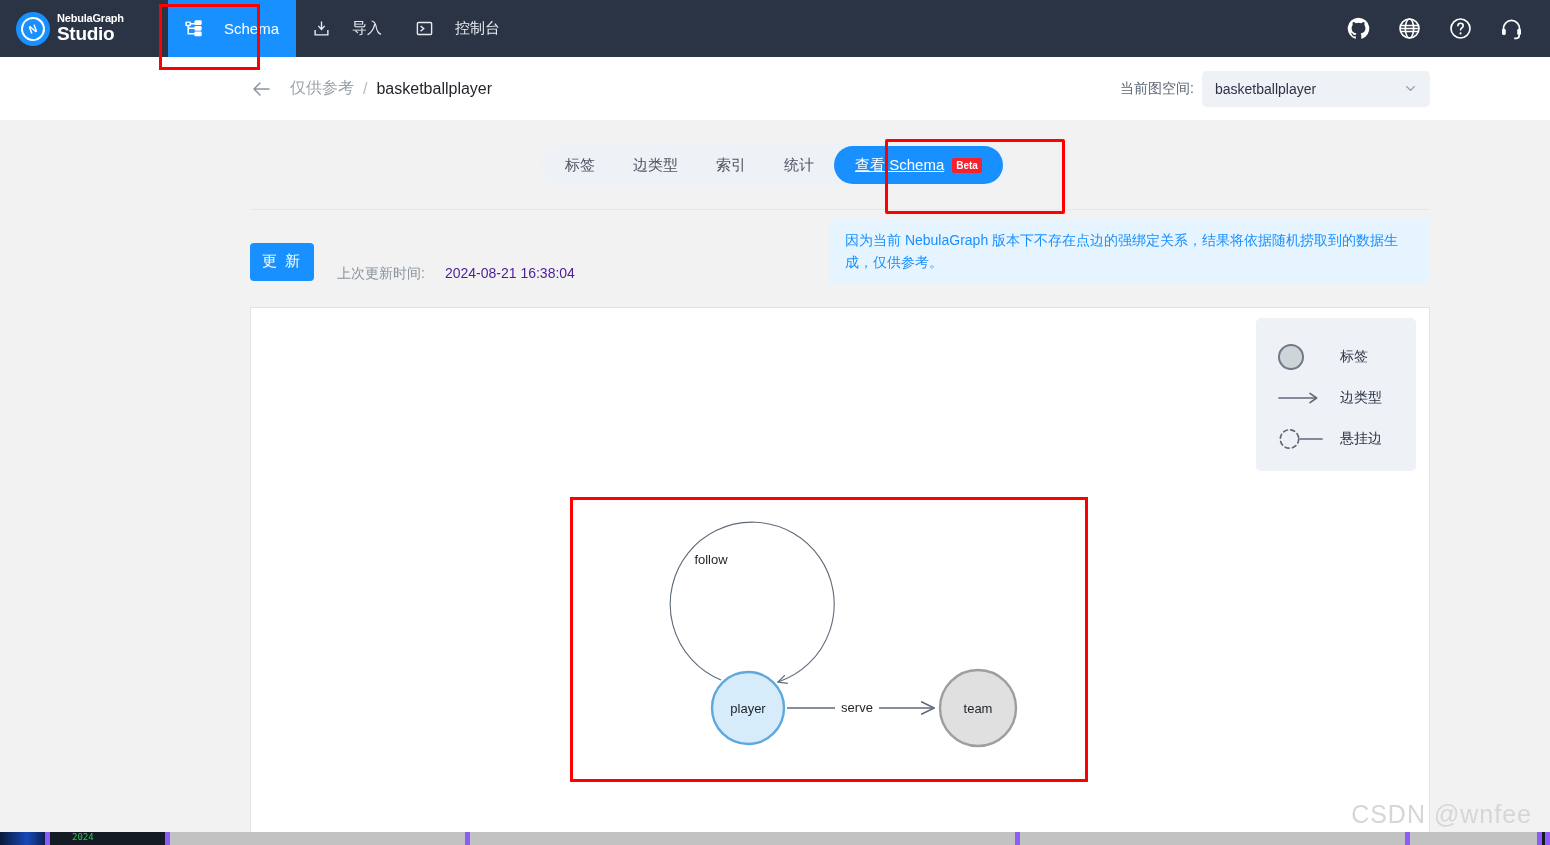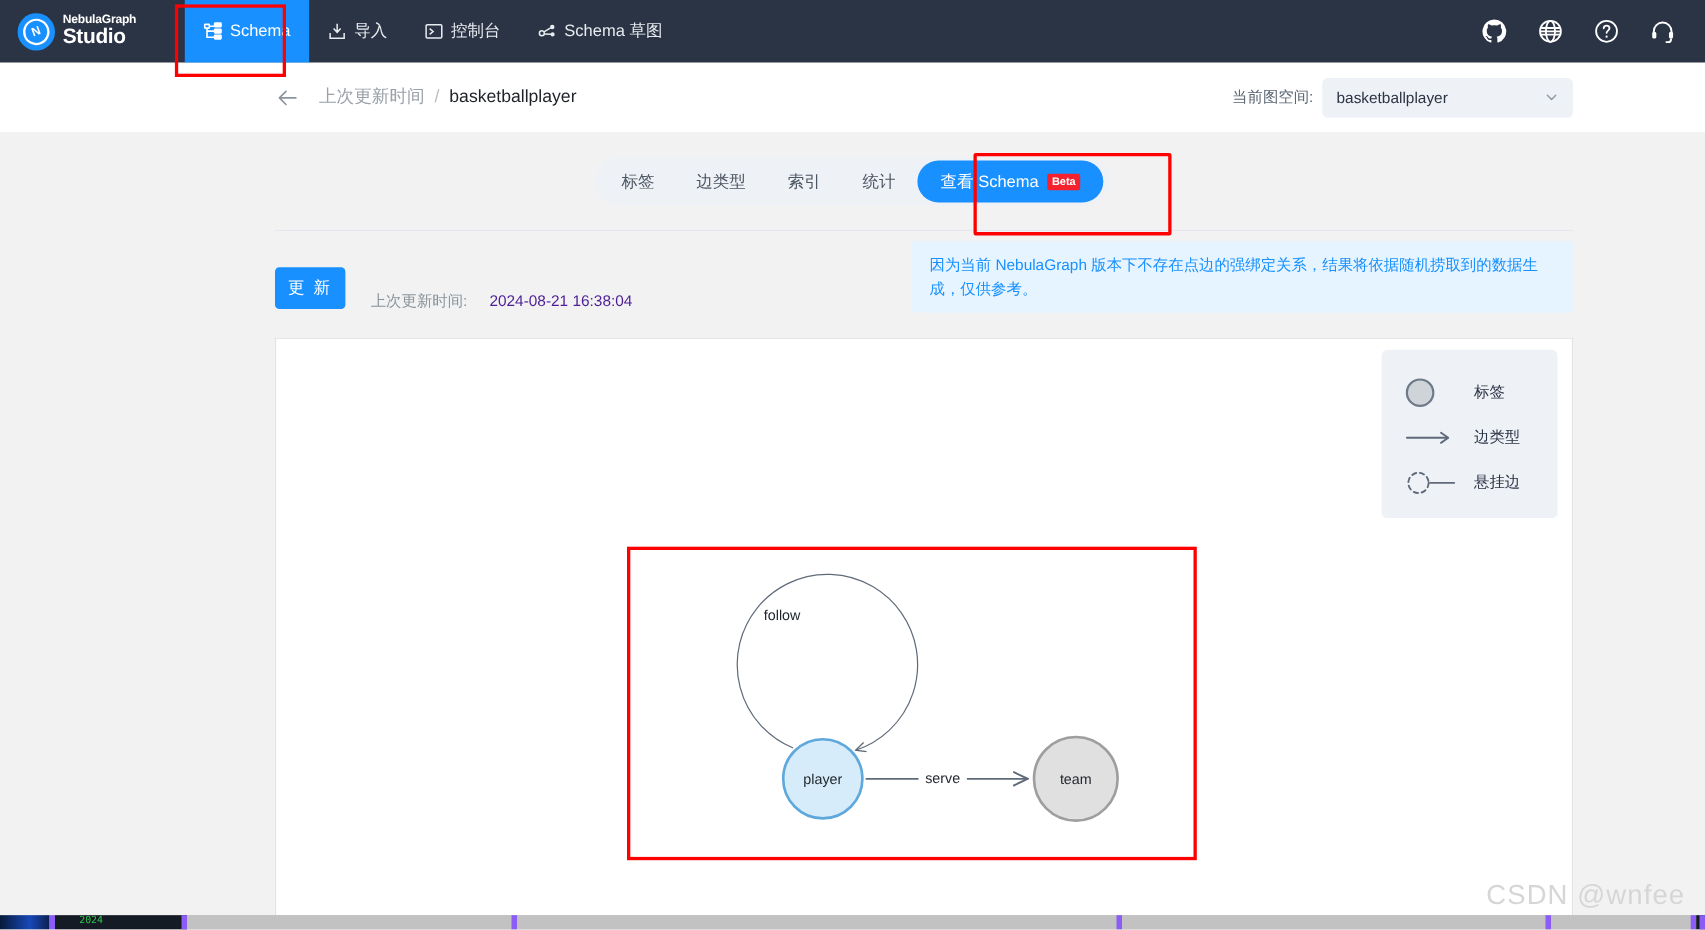--- a/index.html
+++ b/index.html
@@ -27,21 +27,21 @@
     border: 2px solid #ffffff; display: flex; align-items: center;
     justify-content: center; font-size: 11px; font-weight: bold; color: #fff;
     transform: rotate(-20deg);
   }
   .logo-text { margin-left: 7px; color: #fff; line-height: 1.05; }
   .logo-text .l1 { font-size: 11px; font-weight: bold; letter-spacing: -.2px; }
   .logo-text .l2 { font-size: 19px; font-weight: bold; letter-spacing: -.3px; }
 
   .navitems { display: flex; align-items: center; height: 57px; margin-left: 12px; }
   .navitem {
-    display: flex; align-items: center; gap: 7px; height: 57px;
+    display: flex; align-items: center; gap: 22px; height: 57px;
     padding: 0 17px; color: #e8ebef; font-size: 15px; cursor: pointer;
     white-space: nowrap;
   }
   .navitem.active { background: #1890ff; color: #fff; }
   .navitem .ic { display: inline-flex; width: 17px; height: 17px; }
   .navitem .ic svg { width: 17px; height: 17px; }
 
   .nav-right { margin-left: auto; display: flex; align-items: center; gap: 28px; margin-right: 27px; }
   .nav-right .ic { width: 23px; height: 23px; display: inline-flex; cursor: pointer; }
   .nav-right .ic svg { width: 23px; height: 23px; }
@@ -85,21 +85,21 @@
   }
   .tab {
     padding: 0 18px; height: 36px; display: flex; align-items: center;
     font-size: 15px; color: #4c5563; cursor: pointer; border-radius: 18px;
     white-space: nowrap;
   }
   .tab.active {
     background: #1890ff; color: #fff; padding: 0 21px; height: 38px;
     border-radius: 19px; gap: 8px;
   }
-  .tab.active .tlabel { }
+  .tab.active .tlabel { text-decoration: underline; }
   .beta {
     background: #f5222d; color: #fff; font-size: 10px; font-weight: bold;
     border-radius: 2px; padding: 1px 4px; line-height: 13px;
   }
   .tabdivider {
     position: absolute; left: 250px; top: 209px; width: 1180px; height: 1px;
     background: #e4e8ee;
   }
 
   
@@ -204,31 +204,20 @@
       <div class="navitem">
         <span class="ic">
           <svg viewBox="0 0 16 16" fill="none" stroke="#e8ebef" stroke-width="1.3">
             <rect x="1.3" y="2.3" width="13.4" height="11.4" rx="1"></rect>
             <path d="M4.3 5.6 L7.3 8.1 L4.3 10.6"></path>
           </svg>
         </span>
         <span class="tlabel">控制台</span>
       </div>
 
-      <div class="navitem">
-        <span class="ic">
-          <svg viewBox="0 0 16 16" fill="none" stroke="#e8ebef" stroke-width="1.3">
-            <circle cx="3.4" cy="9.6" r="2.1"></circle>
-            <circle cx="12.3" cy="4.2" r="1.25" fill="#e8ebef"></circle>
-            <circle cx="12.6" cy="10.6" r="1.1" fill="#e8ebef"></circle>
-            <path d="M5.2 8.4 L10.9 5 M5.4 10.3 L11.4 10.5"></path>
-          </svg>
-        </span>
-        <span class="tlabel">Schema 草图</span>
-      </div>
     </div>
 
     <div class="nav-right">
       <span class="ic">
         <svg viewBox="0 0 16 16" fill="#ffffff">
           <path d="M8 .5a7.5 7.5 0 0 0-2.37 14.62c.37.07.5-.16.5-.36v-1.3c-2.09.45-2.53-1-2.53-1-.34-.87-.84-1.1-.84-1.1-.68-.47.05-.46.05-.46.76.05 1.16.78 1.16.78.67 1.15 1.76.82 2.19.63.07-.49.26-.82.48-1.01-1.67-.19-3.42-.83-3.42-3.71 0-.82.29-1.49.78-2.02-.08-.19-.34-.96.07-2 0 0 .63-.2 2.07.77a7.2 7.2 0 0 1 3.77 0c1.44-.97 2.07-.77 2.07-.77.41 1.04.15 1.81.07 2 .49.53.78 1.2.78 2.02 0 2.89-1.76 3.52-3.43 3.7.27.23.51.69.51 1.39v2.06c0 .2.13.44.51.36A7.5 7.5 0 0 0 8 .5z"></path>
         </svg>
       </span>
       <span class="ic">
         <svg viewBox="0 0 16 16" fill="none" stroke="#ffffff" stroke-width="1.15">
@@ -255,21 +244,21 @@
     </div>
   </div>
 
   <div class="crumbbar">
     <span class="backarrow">
       <svg viewBox="0 0 22 22" fill="none" stroke="#8c949e" stroke-width="1.5" stroke-linecap="round" stroke-linejoin="round">
         <path d="M19 11 H4 M10 5 L4 11 L10 17"></path>
       </svg>
     </span>
     <div class="crumbs">
-      <span class="crumb-link">上次更新时间</span>
+      <span class="crumb-link">仅供参考</span>
       <span class="crumb-sep">/</span>
       <span class="crumb-cur">basketballplayer</span>
     </div>
 
     <div class="space-select-wrap">
       <span class="space-label">当前图空间:</span>
       <div class="space-select">
         <span class="val">basketballplayer</span>
         <span class="chev">
           <svg viewBox="0 0 13 13" fill="none" stroke="#8e99a6" stroke-width="1.3" stroke-linecap="round" stroke-linejoin="round">

